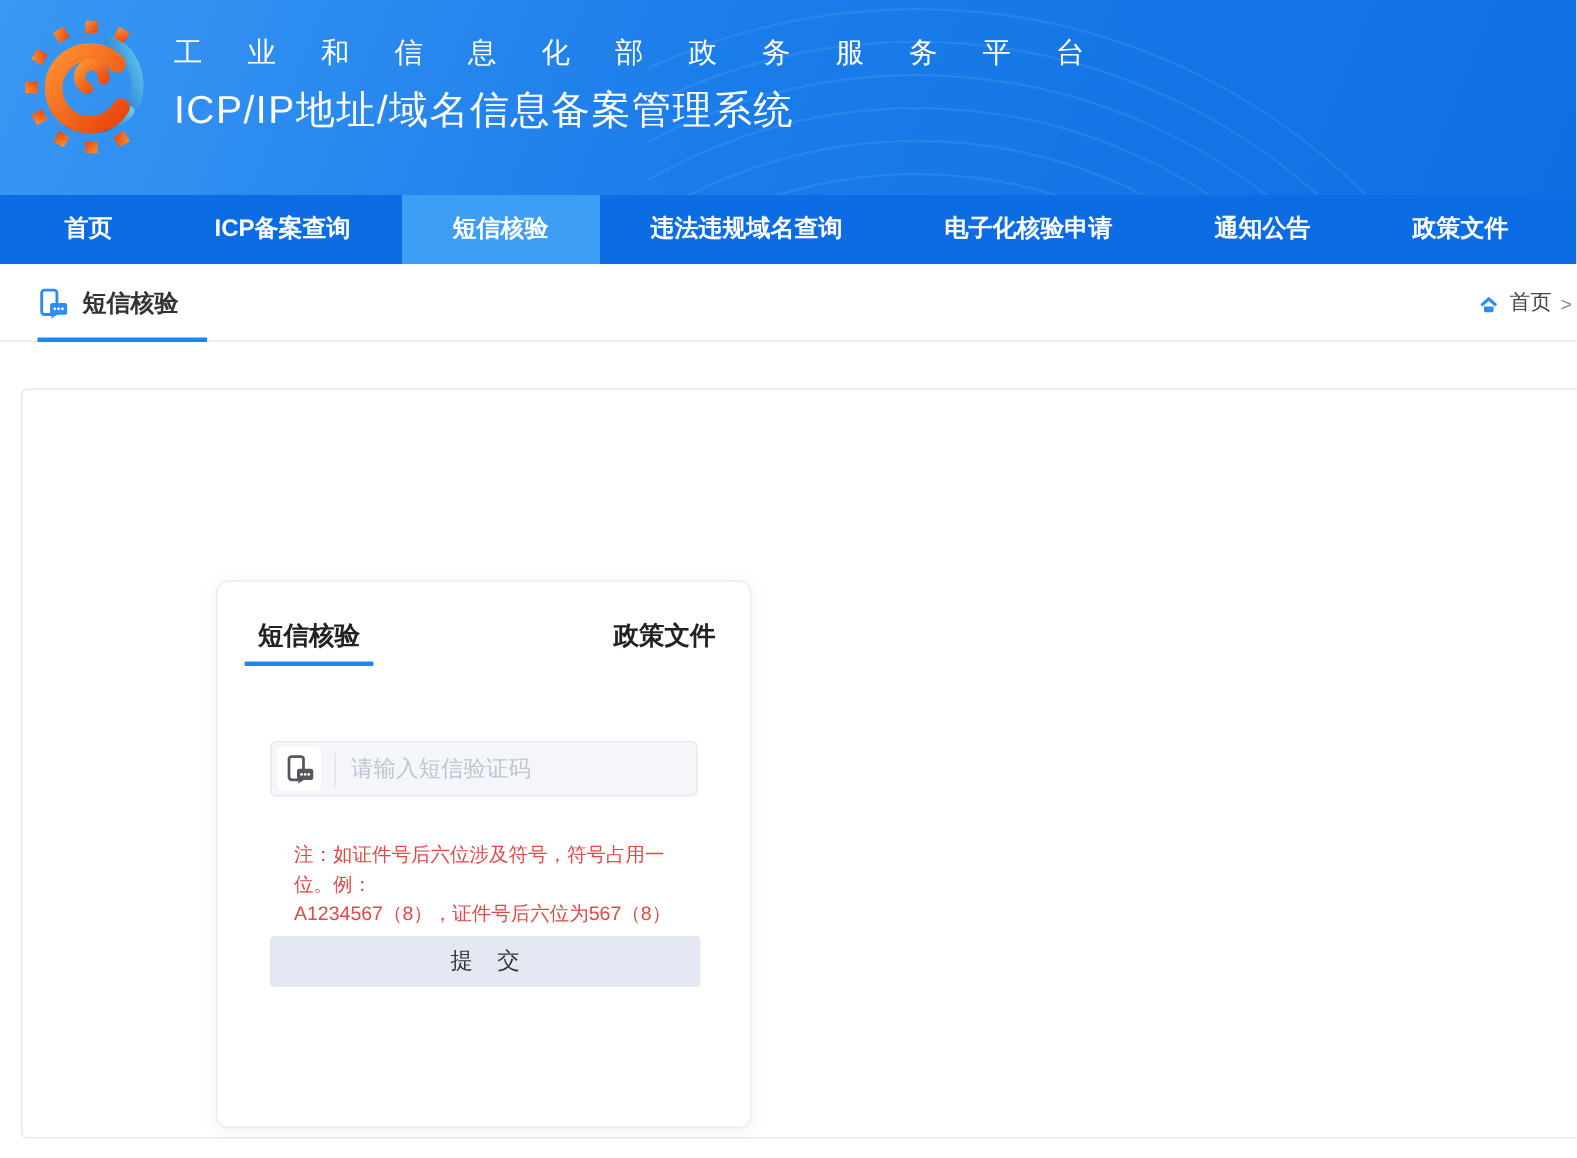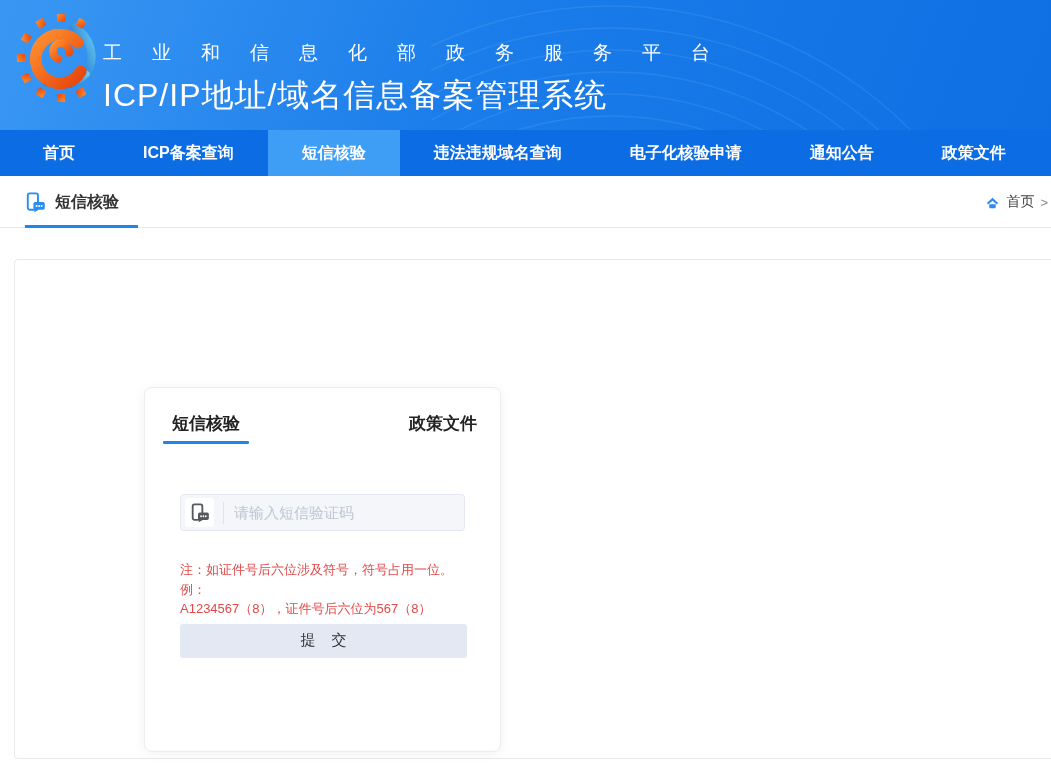--- a/index.html
+++ b/index.html
@@ -4,23 +4,23 @@
 <style>
   * { margin:0; padding:0; box-sizing:border-box; }
   html,body { width:1051px; height:772px; overflow:hidden; background:#fff;
               font-family:"Liberation Sans","DejaVu Sans",sans-serif; }
 
   
   .site-header { position:relative; height:130px; overflow:hidden;
     background:linear-gradient(112deg,#3a97f3 0%,#1b7dea 45%,#0d6fe2 100%); }
   .header-arcs { position:absolute; top:0; right:0; pointer-events:none; }
   .logo { position:absolute; left:16px; top:10px; }
-  .header-text { position:absolute; left:103px; top:22px; color:#fff; white-space:nowrap;margin-top:18px; }
+  .header-text { position:absolute; left:116px; top:22px; color:#fff; white-space:nowrap; }
   .platform-line { font-size:19px; letter-spacing:30px; font-weight:400; }
-  .site-title { margin-top:8px; font-size:32px; font-weight:400; letter-spacing:1px; }
+  .site-title { margin-top:8px; font-size:26px; font-weight:400; letter-spacing:1px; }
 
   
   .main-nav { height:46px; background:#0b6ce4; }
   .main-nav ul { list-style:none; display:flex; padding-left:9px; height:46px; }
   .main-nav li { padding:0 34px; line-height:46px; color:#fff; font-size:16px;
                  font-weight:bold; cursor:pointer; white-space:nowrap; }
   .main-nav li.active { background:#3e9df5; }
 
   
   .breadcrumb-bar { position:relative; height:52px; background:#fff; border-bottom:1px solid #e5e8ee; }
@@ -51,21 +51,21 @@
   .input-row { display:flex; align-items:center; height:37px; background:#f4f6fa;
                border:1px solid #e4e8f0; border-radius:4px; margin-bottom:29px; }
   .input-row:first-child { margin-top:50px; }
   .icon-box { width:29px; height:29px; margin-left:4px; background:#fff; border-radius:3px;
               display:flex; align-items:center; justify-content:center; color:#54575c; flex:none; }
   .vdiv { width:1px; height:22px; background:#dfe4ec; margin:0 10px 0 9px; flex:none; }
   .input-row input { flex:1; min-width:0; border:0; outline:none; background:transparent;
                      font-size:15px; color:#333; padding-right:10px;
                      font-family:"Liberation Sans","DejaVu Sans",sans-serif; }
   .input-row input::placeholder { color:#bdc6d2; }
-  .note { margin:5px 35px 0; font-size:13px; line-height:1.5; color:#e14848; }
+  .note { margin:5px 51px 0; font-size:13px; line-height:1.5; color:#e14848; }
   .submit-btn { display:block; margin:5px 35px 0; width:287px; height:34px; border:0;
                 border-radius:3px; background:#e3e8f2; color:#333; font-size:15px;
                 letter-spacing:6px; padding-left:6px; cursor:pointer;
                 font-family:"Liberation Sans","DejaVu Sans",sans-serif; }
 </style>
 </head>
 <body>
 
 <header class="site-header">
   <svg class="header-arcs" width="620" height="130" viewBox="0 0 620 130">

